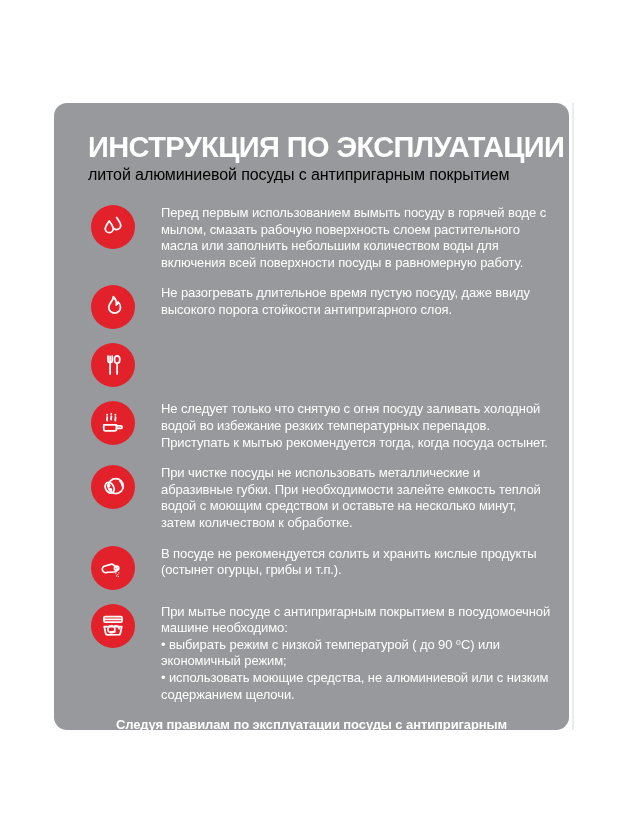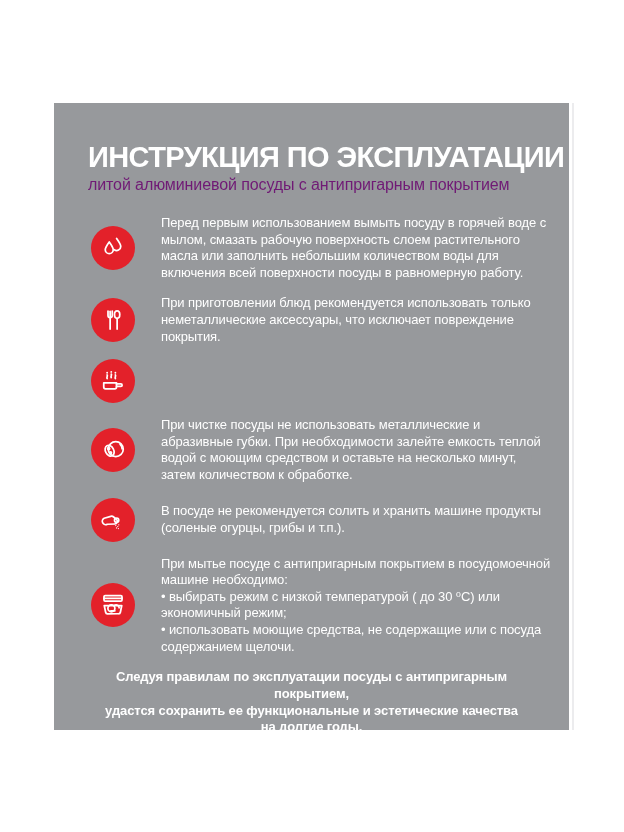--- a/index.html
+++ b/index.html
@@ -9,48 +9,49 @@
     font-family:"Liberation Sans","DejaVu Sans",sans-serif;
     position:relative;
     overflow:hidden;
   }
   .card{
     position:absolute;
     left:54px;top:103px;
     width:515px;height:627px;
     background:#97999c;
     box-sizing:border-box;
-    padding-top:38px;
+    padding-top:28px;
+    border-radius:13px;
   }
   .page-edge{
     position:absolute;
     left:572px;top:103px;
     width:2px;height:627px;
     background:#ececee;
   }
   .header{margin-left:34px;margin-right:20px;}
   .title{
     color:#ffffff;
     font-size:29px;
     font-weight:bold;
     letter-spacing:-0.6px;
     line-height:32px;
     white-space:nowrap;
   }
   .subtitle{
-    color:#701a75;
+    color:#000000;
     font-size:16px;
     letter-spacing:-0.1px;
     line-height:20px;
     margin-top:2px;
   }
   .items{margin-top:20px;}
   .item{
     display:flex;
-    align-items:center;
+    align-items:flex-start;
     margin-bottom:14px;
   }
   .item-icon{
     flex:0 0 44px;
     width:44px;height:44px;
     margin-left:37px;
     border-radius:50%;
     background:#e3212a;
     display:flex;align-items:center;justify-content:center;
   }
@@ -96,46 +97,54 @@
     <div class="item">
       <div class="item-icon">
         <svg viewBox="0 0 24 24">
           <path d="M9 7.2c1.9 2.6 3.2 4.4 3.2 6.1a3.2 3.2 0 0 1-6.4 0C5.8 11.6 7.1 9.8 9 7.2z"></path>
           <path d="M14.9 4.4c1.9 2.7 3.3 4.6 3.3 6.3a3.3 3.3 0 0 1-5.2 2.7"></path>
         </svg>
       </div>
       <div class="item-text">Перед первым использованием вымыть посуду в горячей воде с мылом, смазать рабочую поверхность слоем растительного масла или заполнить небольшим количеством воды для включения всей поверхности посуды в равномерную работу.</div>
     </div>
 
+    <div class="item">
+      <div class="item-icon">
+        <svg viewBox="0 0 24 24">
+          <path d="M12.2 3.8c.7 2.9-3.6 4.7-3.6 8.4a4.7 4.7 0 0 0 9.4 0c0-1.7-.8-3.1-1.9-4.2-.1 1-.7 2-1.5 2.5.5-2.3-.5-5.1-2.4-6.7z"></path>
+        </svg>
+      </div>
+      <div class="item-text">Не разогревать длительное время пустую посуду, даже ввиду высокого порога стойкости антипригарного слоя.</div>
+    </div>
 
     <div class="item">
       <div class="item-icon">
         <svg viewBox="0 0 24 24">
           <path d="M8 4.8v3.6a1.7 1.7 0 0 0 3.4 0V4.8"></path>
           <path d="M9.7 5v14.2"></path>
           <ellipse cx="15.3" cy="7.6" rx="2.1" ry="3"></ellipse>
           <path d="M15.3 10.6v8.6"></path>
         </svg>
       </div>
-      <div class="item-text">При приготовлении блюд рекомендуется использовать только неметаллические аксессуары, что исключает повреждение покрытия.</div>
     </div>
 
     <div class="item">
       <div class="item-icon">
         <svg viewBox="0 0 24 24">
           <circle class="dot" cx="7.3" cy="5.4" r=".75"></circle>
           <circle class="dot" cx="10.6" cy="4.7" r=".75"></circle>
           <circle class="dot" cx="13.9" cy="5.4" r=".75"></circle>
           <path d="M7.3 7.2c.7.9-.7 1.8 0 2.8"></path>
           <path d="M10.6 6.5c.7.9-.7 1.8 0 2.8"></path>
           <path d="M13.9 7.2c.7.9-.7 1.8 0 2.8"></path>
           <path d="M4.6 13.4h10.2v3.4a1.4 1.4 0 0 1-1.4 1.4H6a1.4 1.4 0 0 1-1.4-1.4z"></path>
           <path d="M14.8 14.3h3.5a1 1 0 0 1 0 2h-3.5"></path>
         </svg>
       </div>
+      <div class="item-text">Не следует только что снятую с огня посуду заливать холодной водой во избежание резких температурных перепадов. Приступать к мытью рекомендуется тогда, когда посуда остынет.</div>
     </div>
 
     <div class="item">
       <div class="item-icon">
         <svg viewBox="0 0 24 24">
           <circle cx="14.2" cy="11.3" r="6"></circle>
           <path d="M17.7 7.4a5.1 5.1 0 0 1 1.6 3.6"></path>
           <ellipse cx="9.3" cy="12.6" rx="3.3" ry="4.6" transform="rotate(-28 9.3 12.6)"></ellipse>
           <circle cx="8.5" cy="10.8" r=".8"></circle>
           <circle cx="10" cy="14.2" r=".8"></circle>
@@ -149,38 +158,38 @@
         <svg viewBox="0 0 24 24">
           <path d="M4.9 10.6l5.3-1.5a2.5 2.5 0 0 1 2.3.5l2.2 1.9a2.1 2.1 0 0 1-1.3 3.7l-5.9.2a2.6 2.6 0 0 1-2.6-4.8z"></path>
           <circle cx="14.9" cy="12.2" r="1.7"></circle>
           <circle class="dot" cx="14.2" cy="16.4" r=".5"></circle>
           <circle class="dot" cx="15.8" cy="17.2" r=".5"></circle>
           <circle class="dot" cx="14.8" cy="18.3" r=".5"></circle>
           <circle class="dot" cx="16.6" cy="15.8" r=".5"></circle>
           <circle class="dot" cx="16.3" cy="18.8" r=".5"></circle>
         </svg>
       </div>
-      <div class="item-text">В посуде не рекомендуется солить и хранить машине продукты (соленые огурцы, грибы и т.п.).</div>
+      <div class="item-text">В посуде не рекомендуется солить и хранить кислые продукты (остынет огурцы, грибы и т.п.).</div>
     </div>
 
     <div class="item">
       <div class="item-icon">
         <svg viewBox="0 0 24 24">
           <rect x="4.8" y="4.4" width="14.4" height="4.4" rx=".9"></rect>
           <path d="M4.8 6.6h14.4"></path>
           <path d="M5 12.4h14l-1.1 5.4a1.5 1.5 0 0 1-1.5 1.2H7.6a1.5 1.5 0 0 1-1.5-1.2z"></path>
           <circle cx="10.7" cy="14.6" r="2.8"></circle>
           <path d="M13.3 12.2a2.4 2.4 0 0 1 3.6 2"></path>
           <path d="M10.3 16.6h3.2"></path>
         </svg>
       </div>
       <div class="item-text">
         <div>При мытье посуде с антипригарным покрытием в посудомоечной машине необходимо:</div>
-        <div class="bullet-line">•  выбирать режим с низкой температурой ( до 30 ⁰С) или экономичный режим;</div>
-        <div class="bullet-line">•  использовать моющие средства, не содержащие или с посуда содержанием щелочи.</div>
+        <div class="bullet-line">•  выбирать режим с низкой температурой ( до 90 ⁰С) или экономичный режим;</div>
+        <div class="bullet-line">•  использовать моющие средства, не алюминиевой или с низким содержанием щелочи.</div>
       </div>
     </div>
 
   </div>
 
   <div class="footer">
     <div>Следуя правилам по эксплуатации посуды с антипригарным покрытием,</div>
     <div>удастся сохранить ее функциональные и эстетические качества</div>
     <div>на долгие годы.</div>
   </div>

